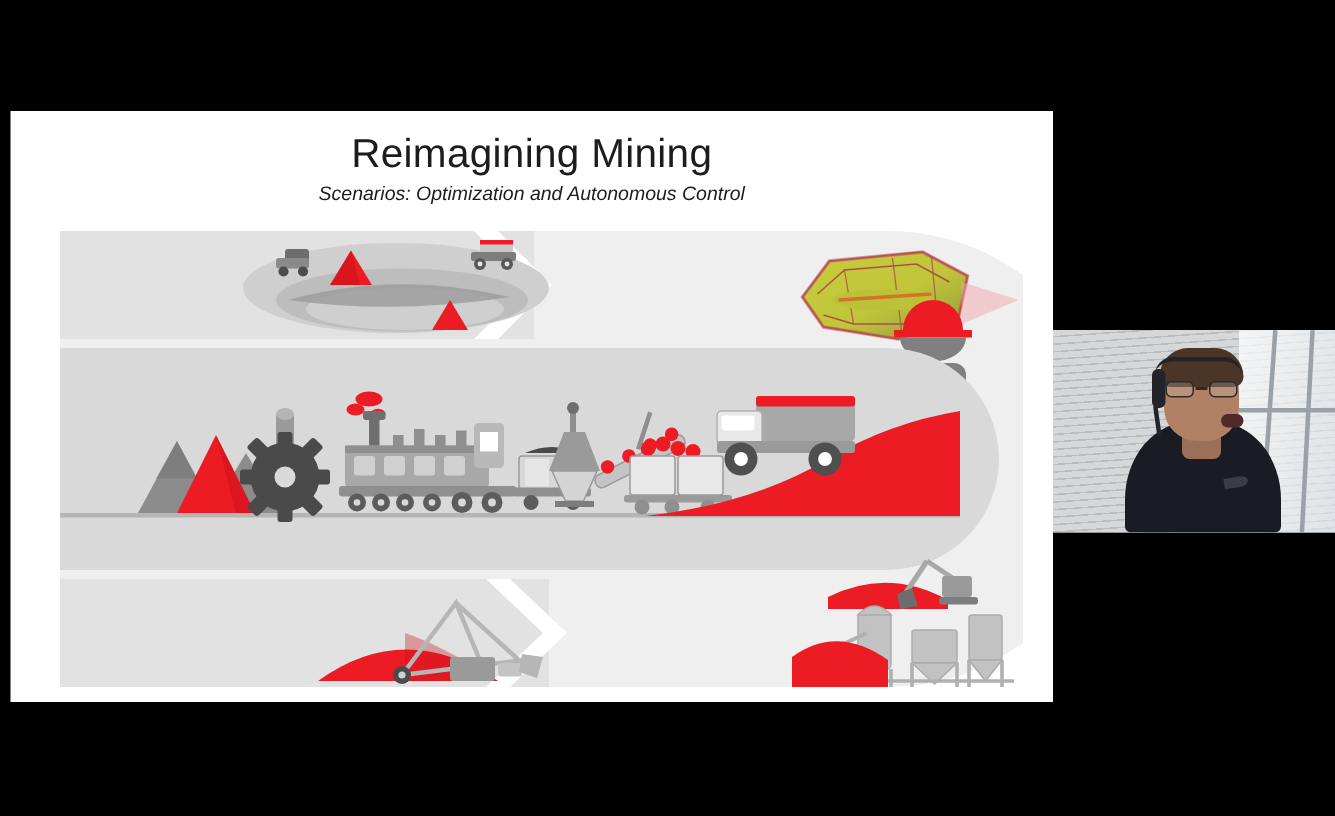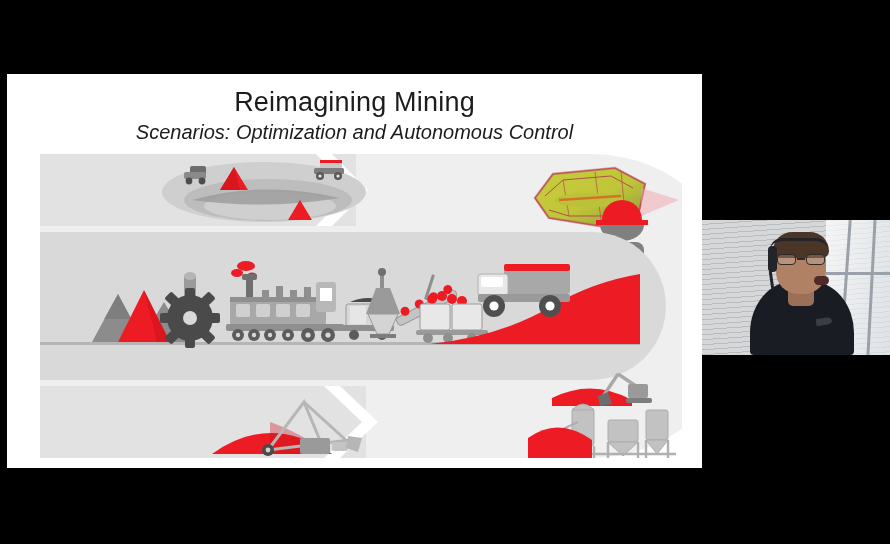--- a/index.html
+++ b/index.html
@@ -24,21 +24,21 @@
   
   .slide-title {
     position: absolute; left: 0; top: 13px; width: 695px;
     text-align: center;
     font-size: 27px; font-weight: 400; color: #1c1c1c;
     letter-spacing: .2px;
   }
   .slide-subtitle {
     position: absolute; left: 0; top: 47px; width: 695px;
     text-align: center;
-    font-size: 20px; font-style: italic; font-weight: 400; color: #1c1c1c;
+    font-size: 13px; font-style: italic; font-weight: 400; color: #1c1c1c;
   }
 
   
   .diagram { position: absolute; left: 25px; top: 80px; width: 650px; height: 305px; }
   .diagram svg { display: block; }
 
   
   .sec { position: absolute; }
 
   

